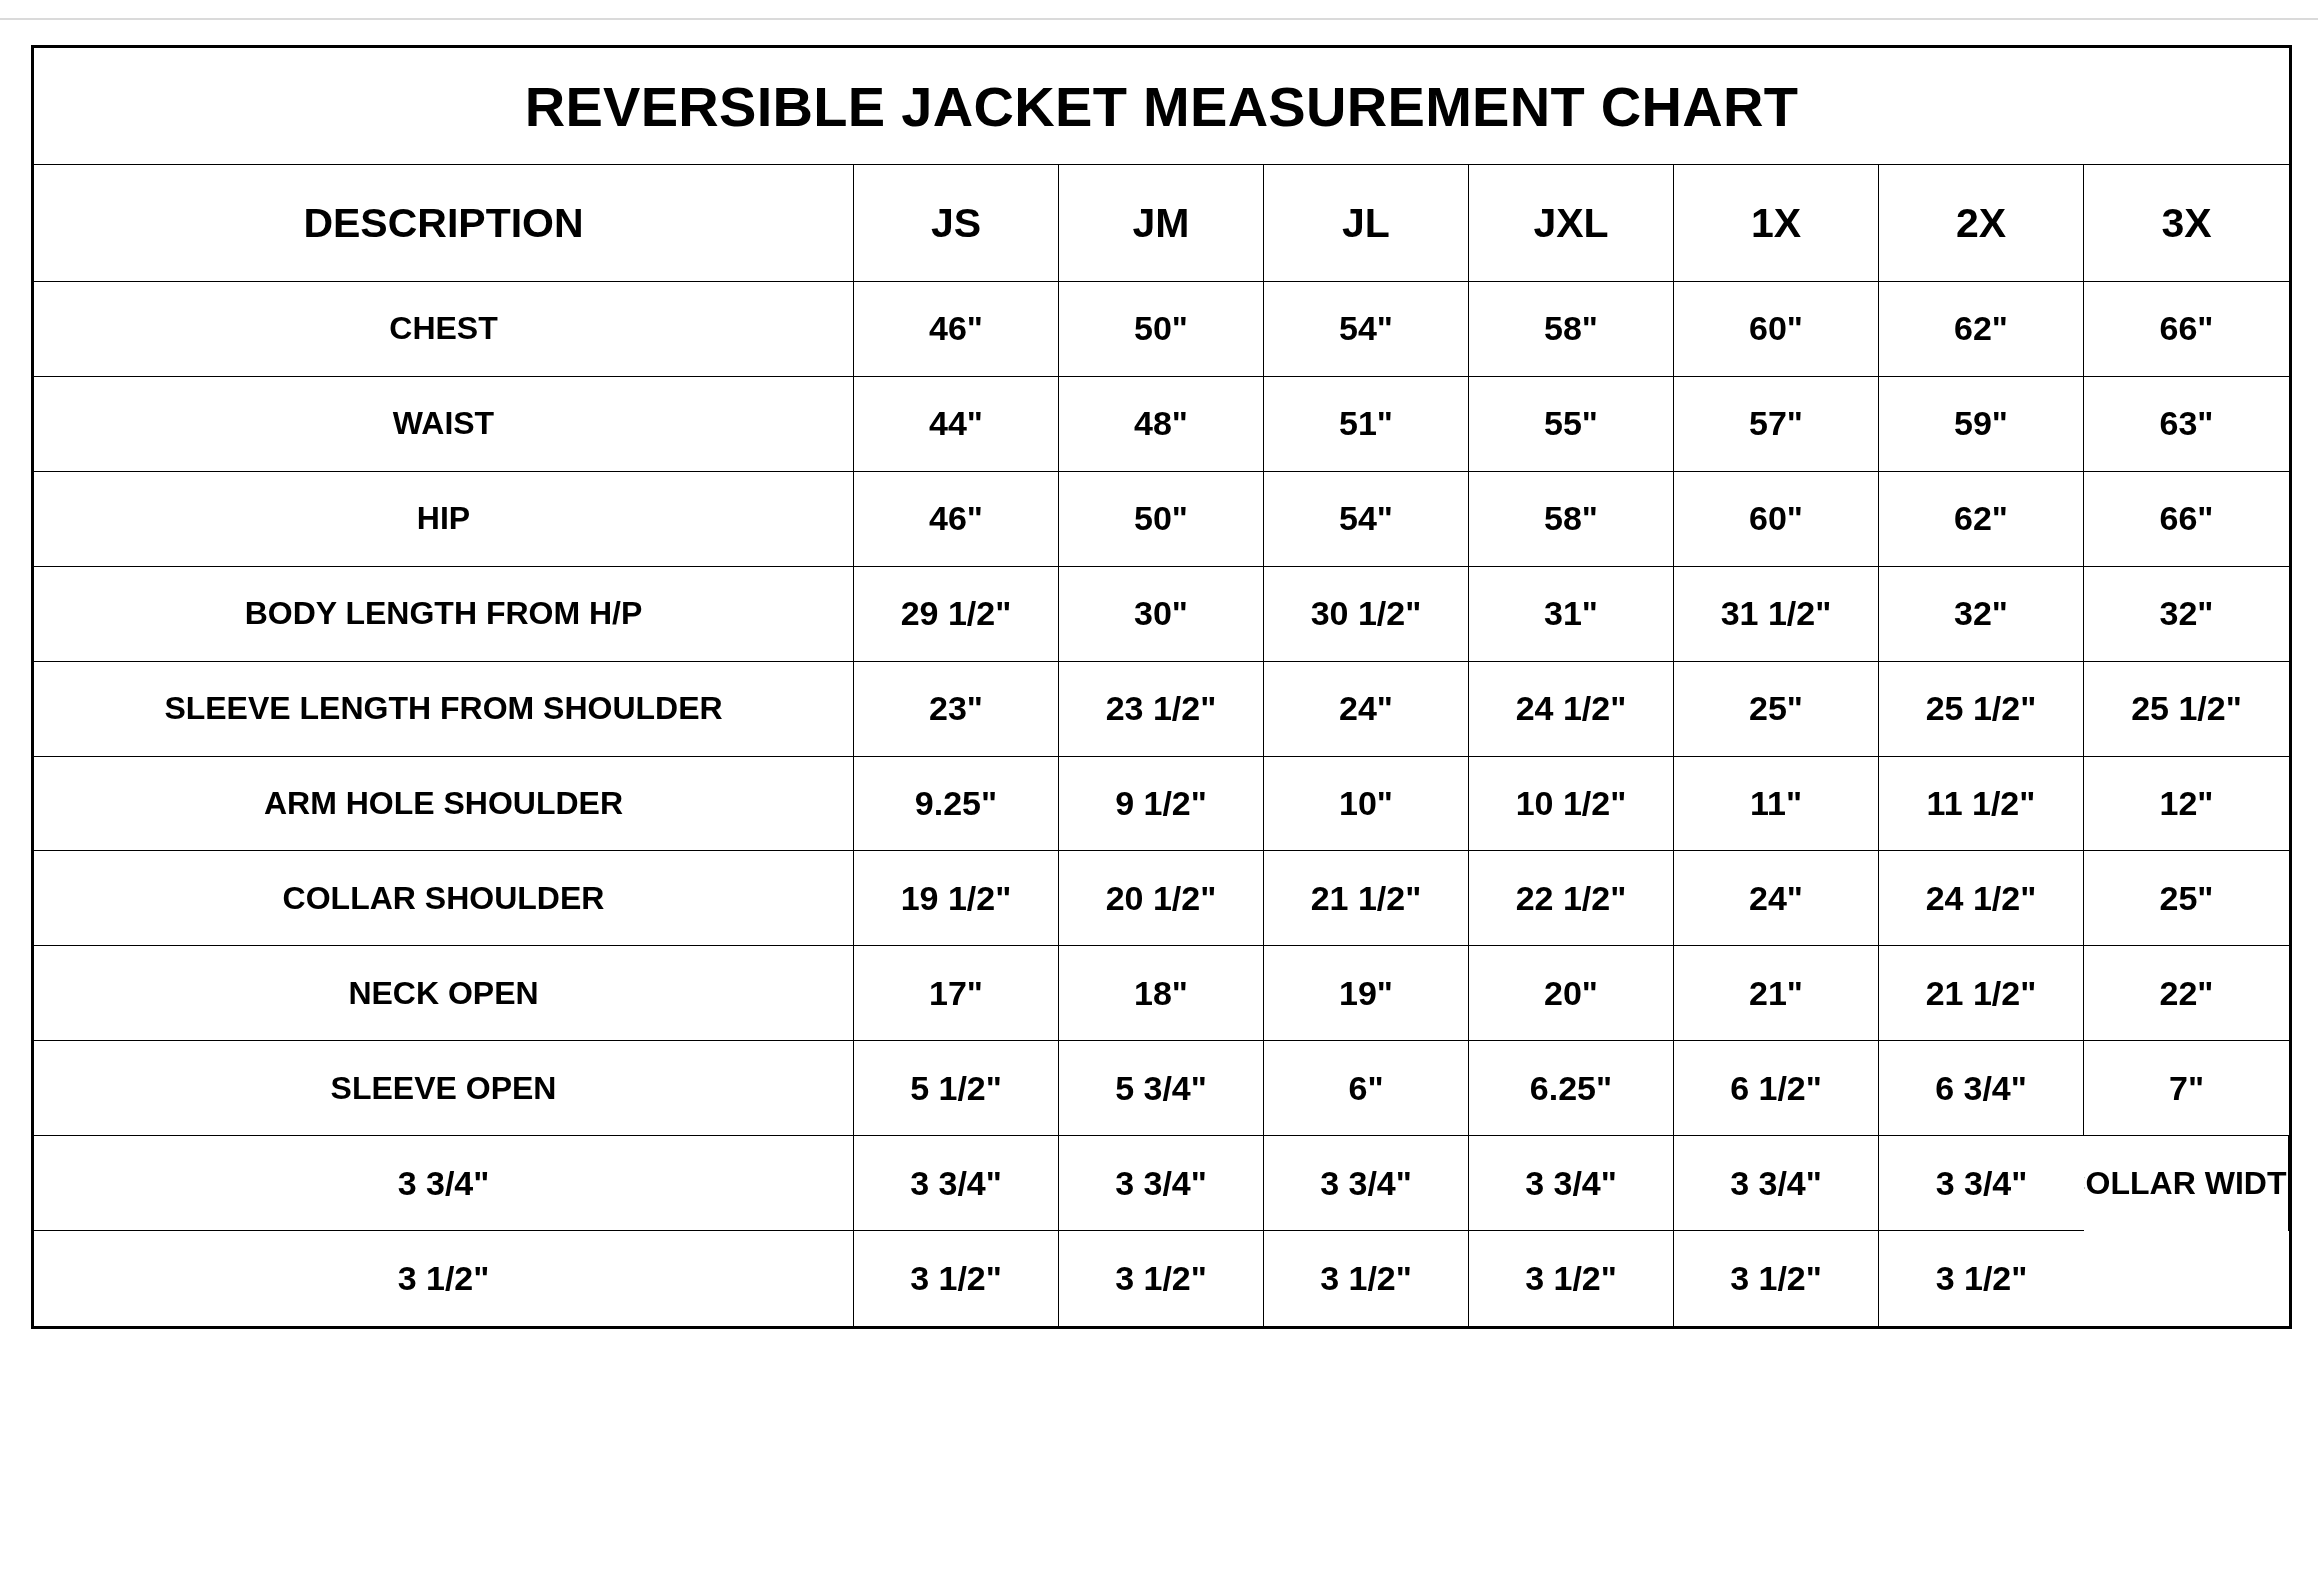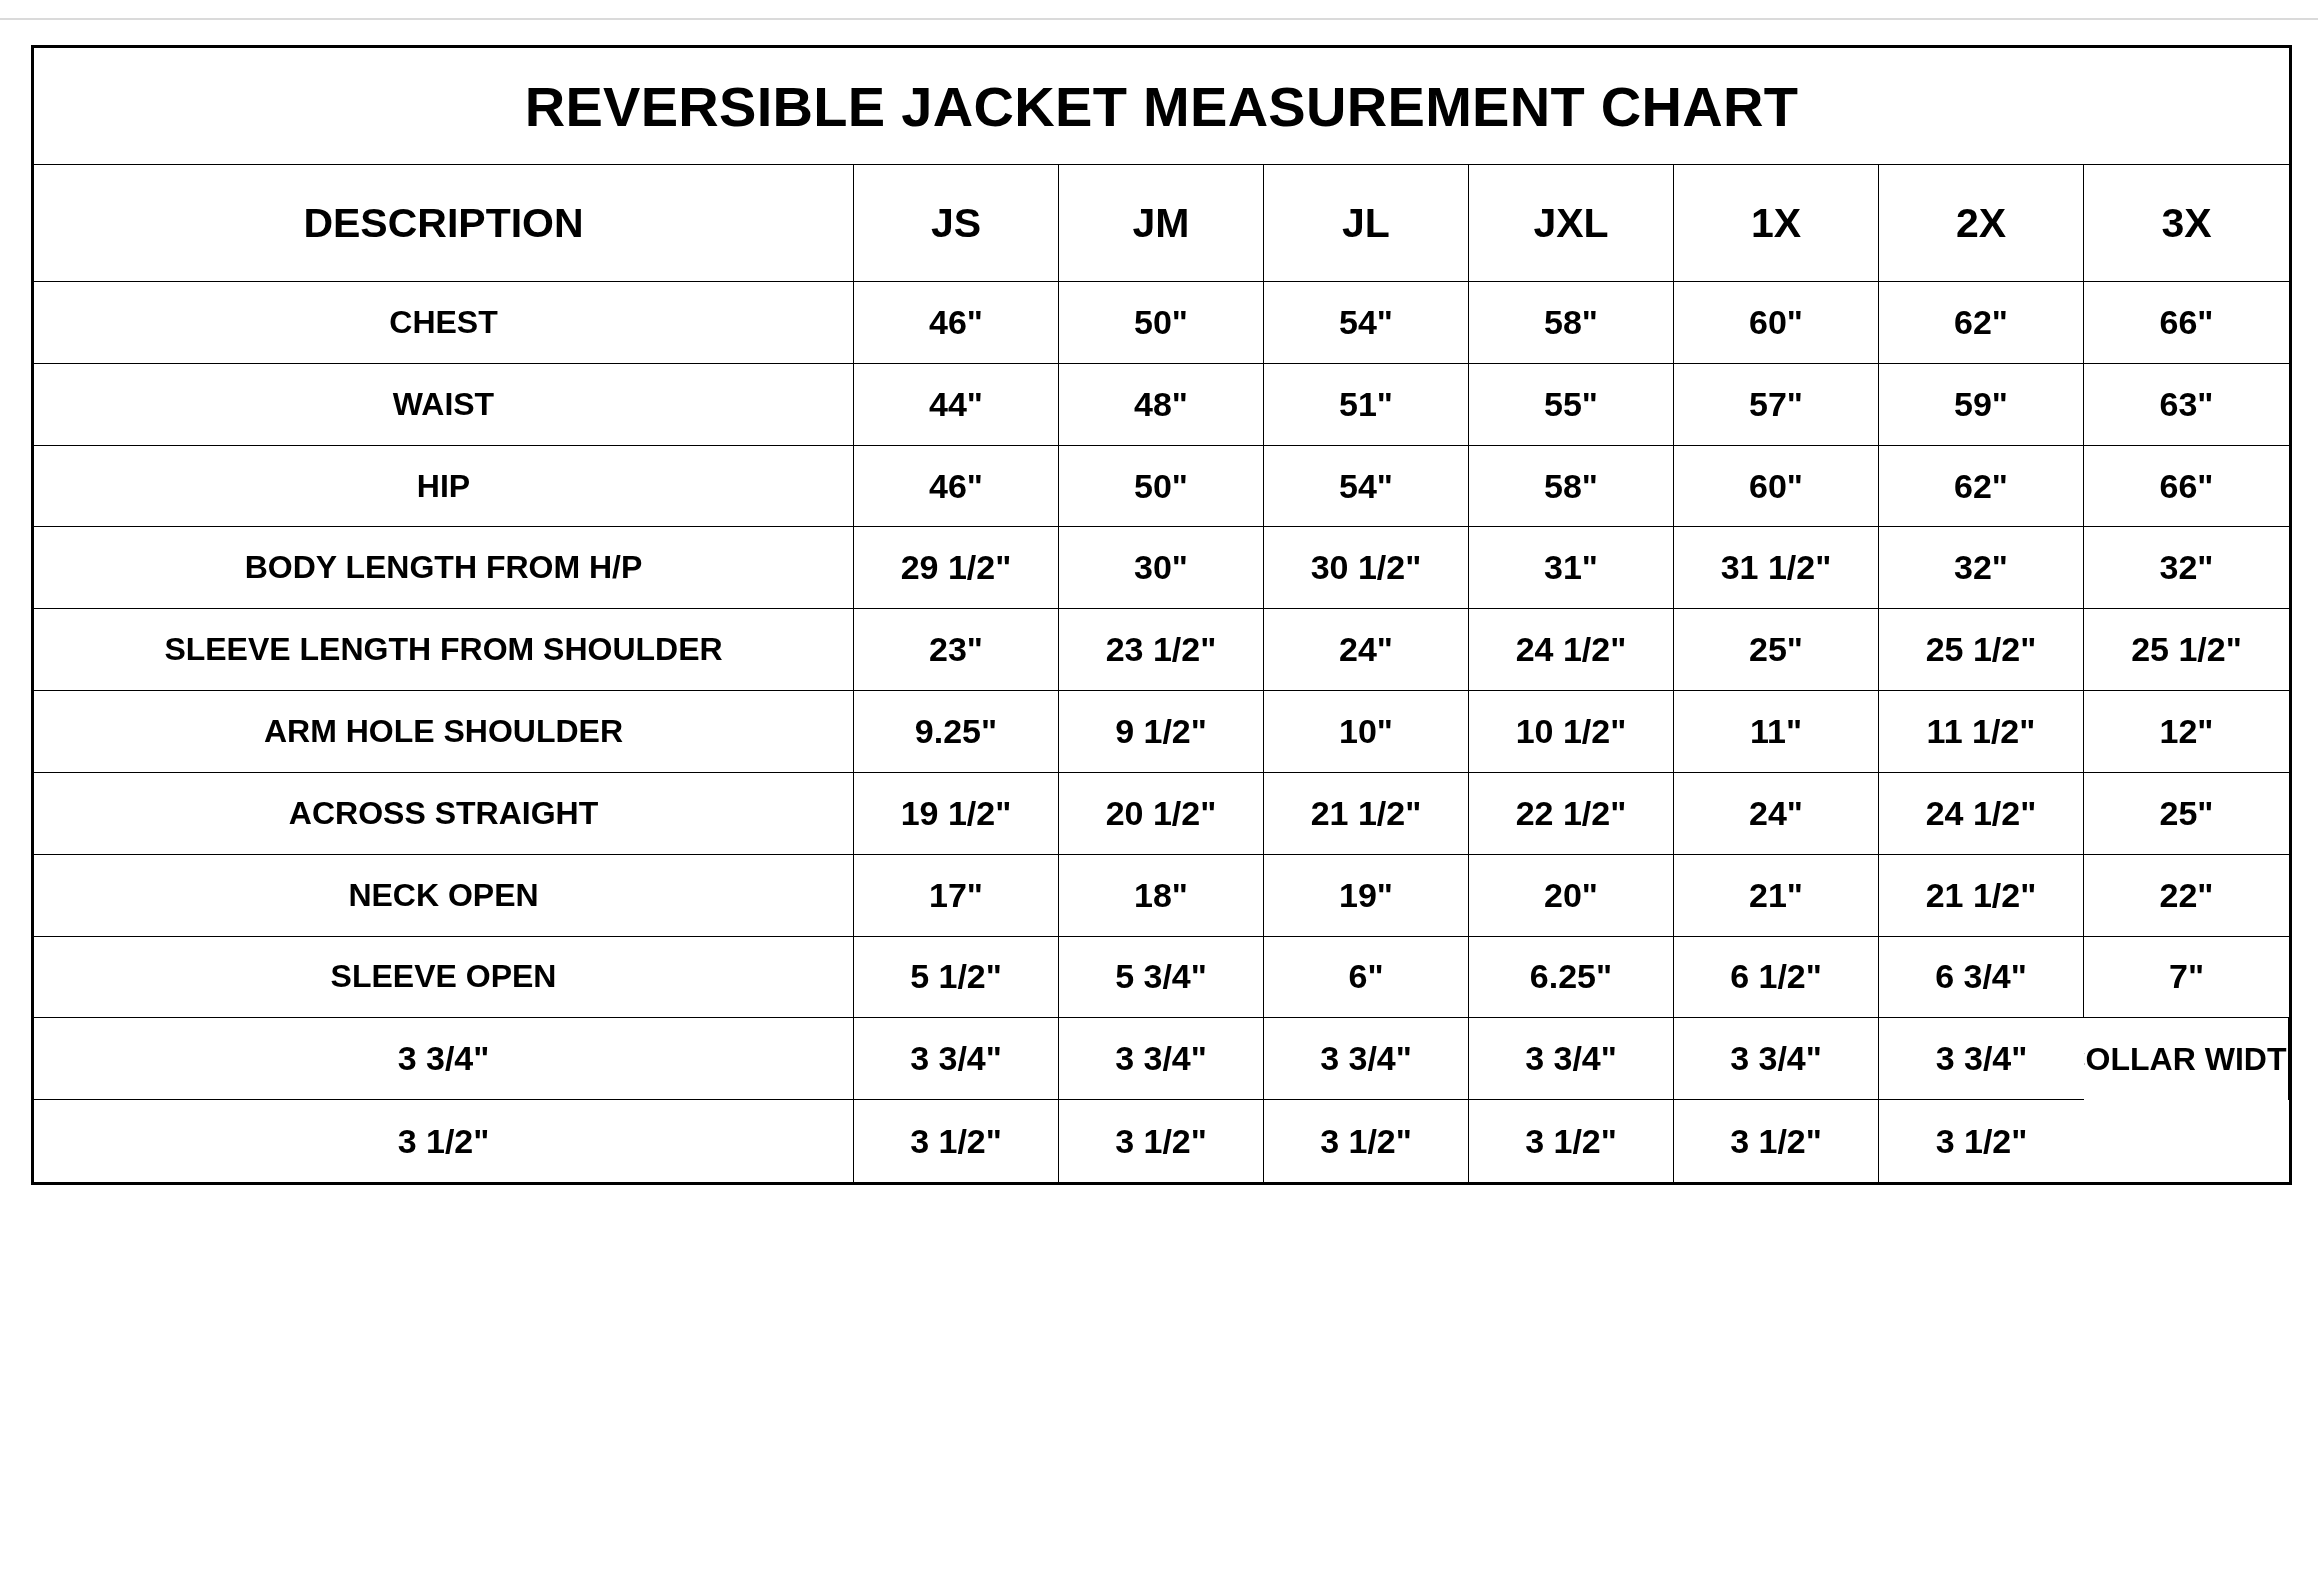--- a/index.html
+++ b/index.html
@@ -21,21 +21,21 @@
     top: 18px;
     width: 2319px;
     height: 1.7px;
     background: #dadada;
   }
   .size-chart {
     position: absolute;
     left: 31px;
     top: 45px;
     width: 2261px;
-    height: 1140px;
+    height: 1284px;
     box-sizing: border-box;
     border: 3.5px solid #000000;
     background: #ffffff;
     display: grid;
     grid-template-columns: 820px repeat(7, 1fr);
     grid-template-rows: 117px 117px repeat(11, 1fr);
   }
   .cell {
     display: flex;
     align-items: center;
@@ -116,21 +116,21 @@
     <div class="cell value-cell">25 1/2"</div>
     <div class="cell value-cell last-col">25 1/2"</div>
     <div class="cell label-cell">ARM HOLE SHOULDER</div>
     <div class="cell value-cell">9.25"</div>
     <div class="cell value-cell">9 1/2"</div>
     <div class="cell value-cell">10"</div>
     <div class="cell value-cell">10 1/2"</div>
     <div class="cell value-cell">11"</div>
     <div class="cell value-cell">11 1/2"</div>
     <div class="cell value-cell last-col">12"</div>
-    <div class="cell label-cell">ACROSS STRAIGHT</div>
+    <div class="cell label-cell">COLLAR SHOULDER</div>
     <div class="cell value-cell">19 1/2"</div>
     <div class="cell value-cell">20 1/2"</div>
     <div class="cell value-cell">21 1/2"</div>
     <div class="cell value-cell">22 1/2"</div>
     <div class="cell value-cell">24"</div>
     <div class="cell value-cell">24 1/2"</div>
     <div class="cell value-cell last-col">25"</div>
     <div class="cell label-cell">NECK OPEN</div>
     <div class="cell value-cell">17"</div>
     <div class="cell value-cell">18"</div>

